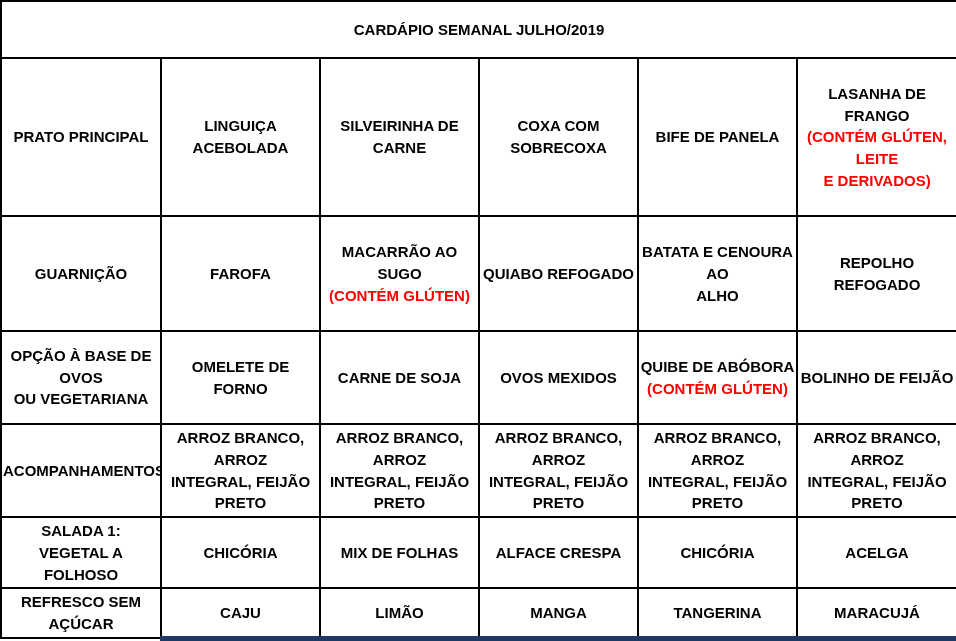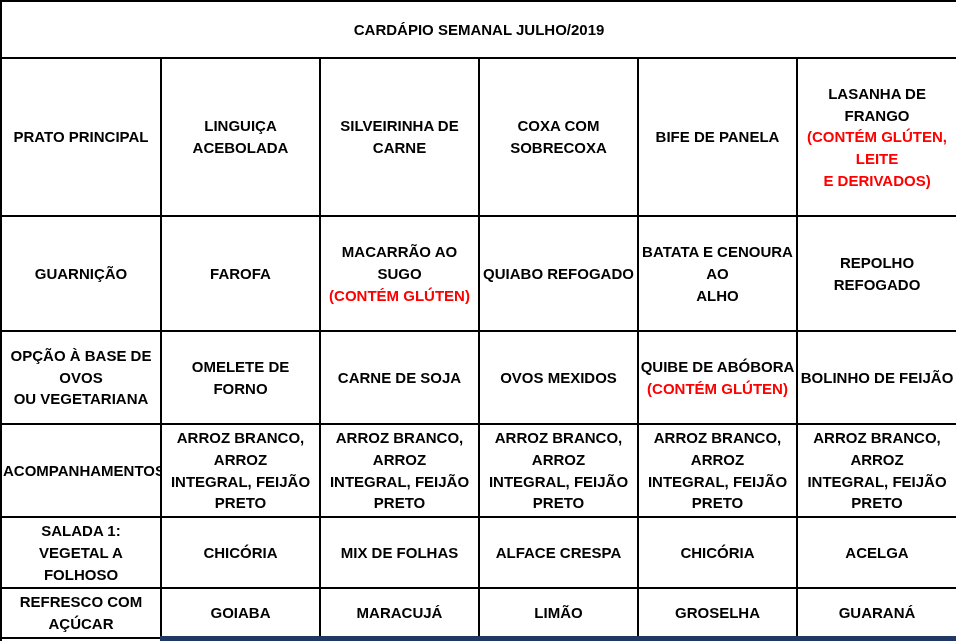--- a/index.html
+++ b/index.html
@@ -122,28 +122,20 @@
       <td class="label-cell">SALADA 1:
 VEGETAL A FOLHOSO</td>
       <td><span>CHICÓRIA</span></td>
       <td><span>MIX DE FOLHAS</span></td>
       <td><span>ALFACE  CRESPA</span></td>
       <td><span>CHICÓRIA</span></td>
       <td><span>ACELGA</span></td>
     </tr>
 
 
-    <tr style="height:35px">
-      <td class="label-cell">REFRESCO COM AÇÚCAR</td>
-      <td><span>GOIABA</span></td>
-      <td><span>MARACUJÁ</span></td>
-      <td><span>LIMÃO</span></td>
-      <td><span>GROSELHA</span></td>
-      <td><span>GUARANÁ</span></td>
-    </tr>
 
     <tr style="height:40px">
       <td class="label-cell">REFRESCO SEM AÇÚCAR</td>
       <td><span>CAJU</span></td>
       <td><span>LIMÃO</span></td>
       <td><span>MANGA</span></td>
       <td><span>TANGERINA</span></td>
       <td><span>MARACUJÁ</span></td>
     </tr>
   </tbody>

